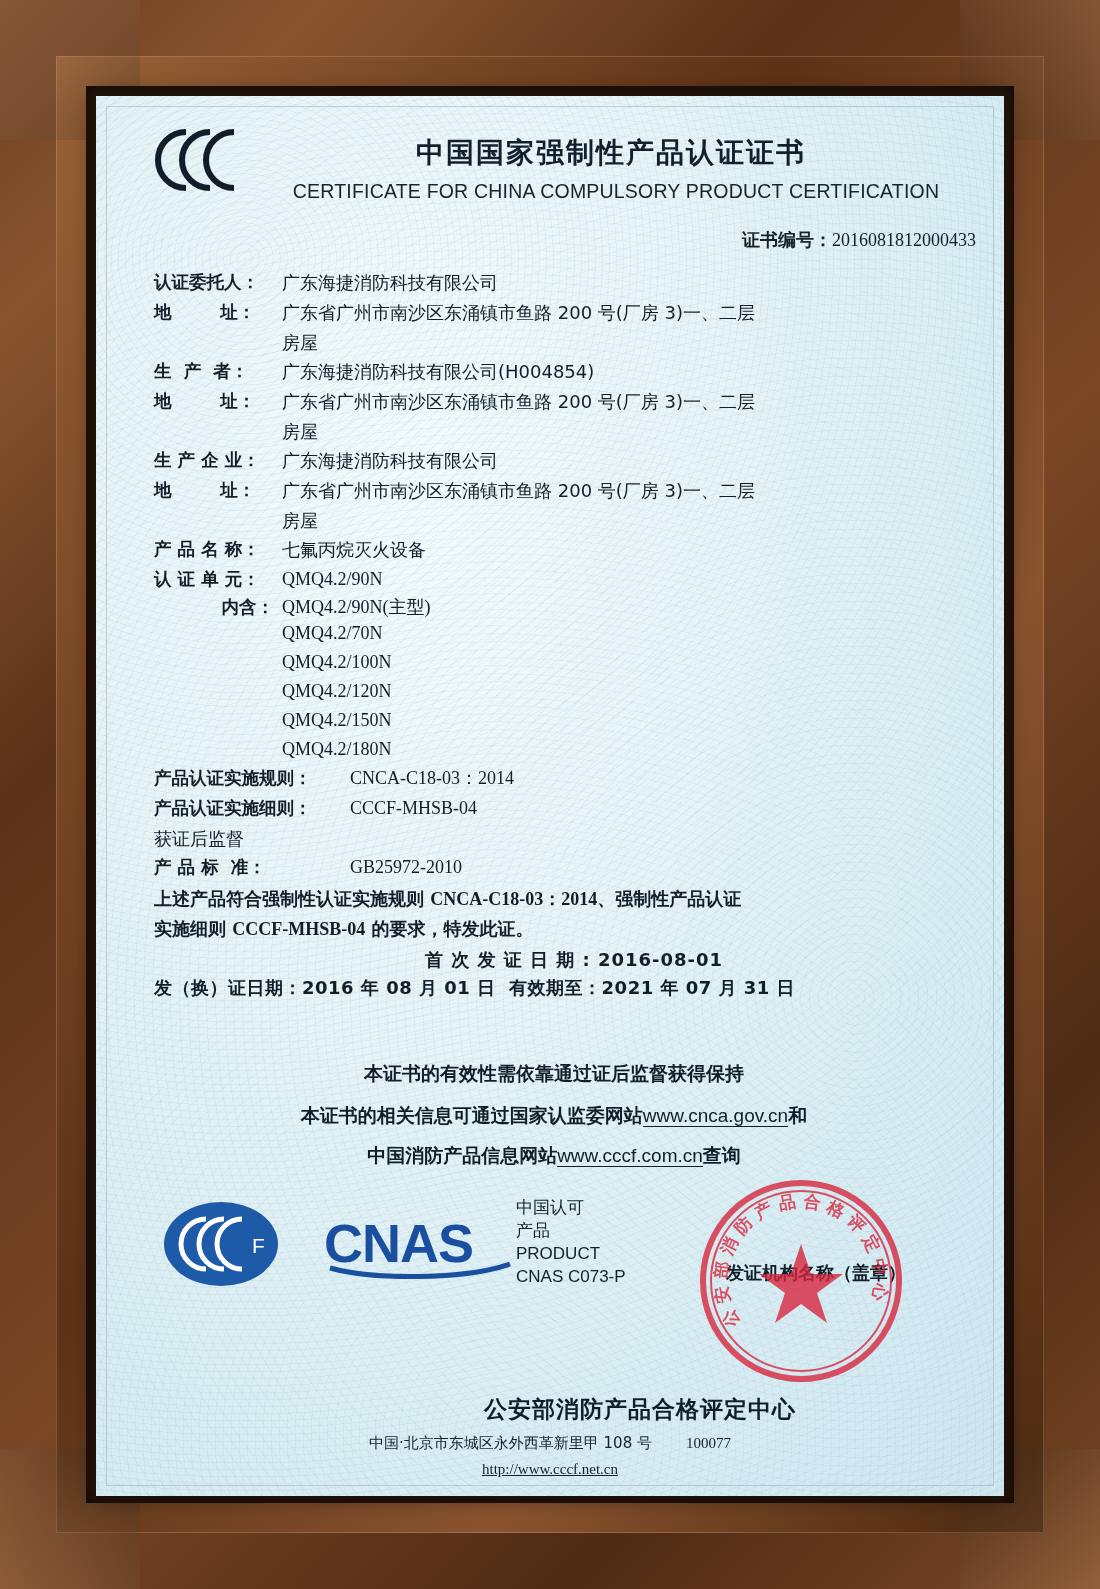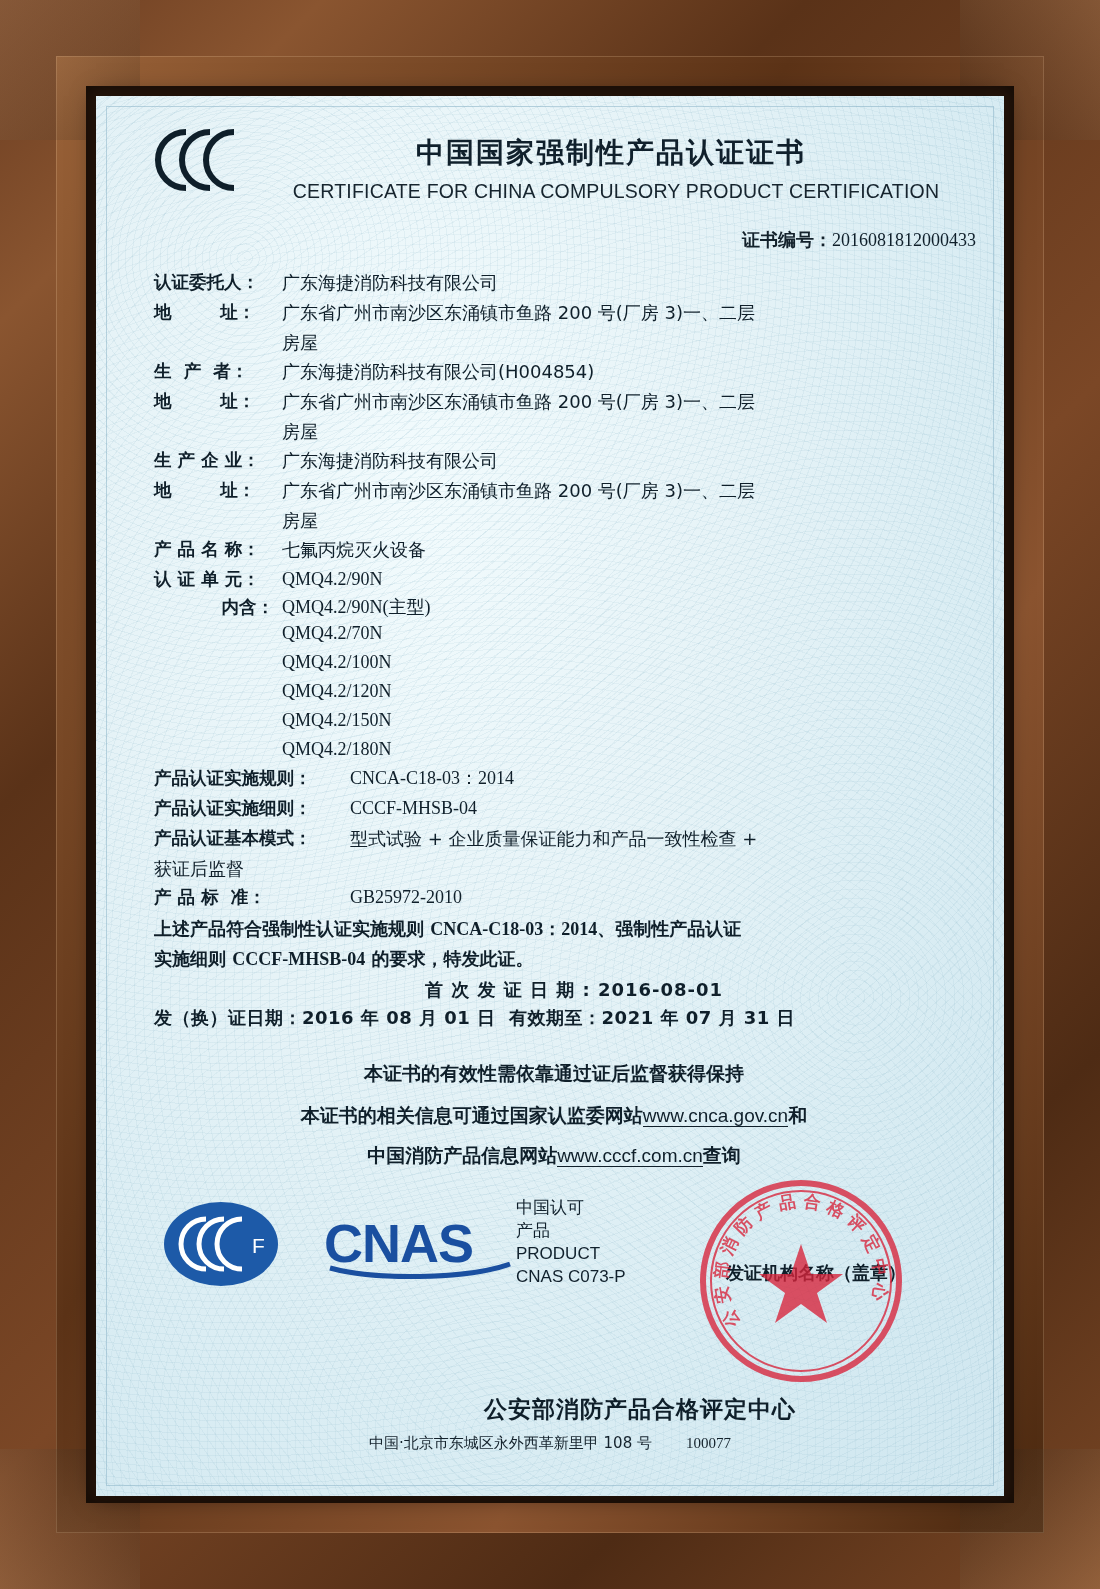--- a/index.html
+++ b/index.html
@@ -388,24 +388,20 @@
       <div class="row">
         <div class="lab wide">产品认证实施规则：</div>
         <div class="val serif">CNCA-C18-03：2014</div>
       </div>
 
       <div class="row">
         <div class="lab wide">产品认证实施细则：</div>
         <div class="val serif">CCCF-MHSB-04</div>
       </div>
 
-      <div class="row">
-        <div class="lab wide">产品认证基本模式：</div>
-        <div class="val">型式试验 + 企业质量保证能力和产品一致性检查 +</div>
-      </div>
       <div style="margin-left:0" class="val-cont">获证后监督</div>
 
       <div class="row">
         <div class="lab wide">产 品 标  准：</div>
         <div class="val serif">GB25972-2010</div>
       </div>
 
       <div class="statement">
         <div>
           <span>上述产品符合强制性认证实施规则 </span><span class="mono">CNCA-C18-03：2014</span><span>、强制性产品认证</span>
@@ -480,15 +476,16 @@
           <text transform="translate(105,105) rotate(80) translate(0,-74)" text-anchor="middle">中</text>
           <text transform="translate(105,105) rotate(98) translate(0,-74)" text-anchor="middle">心</text>
         </g>
       </svg>
     </div>
 
     <div class="org-name">公安部消防产品合格评定中心</div>
     <div class="org-addr">
       <span>中国·北京市东城区永外西革新里甲 108 号</span><span class="zip">100077</span>
     </div>
+    <div class="org-url">http://www.cccf.net.cn</div>
 
   </div>
 </div>
 
 </body></html>

